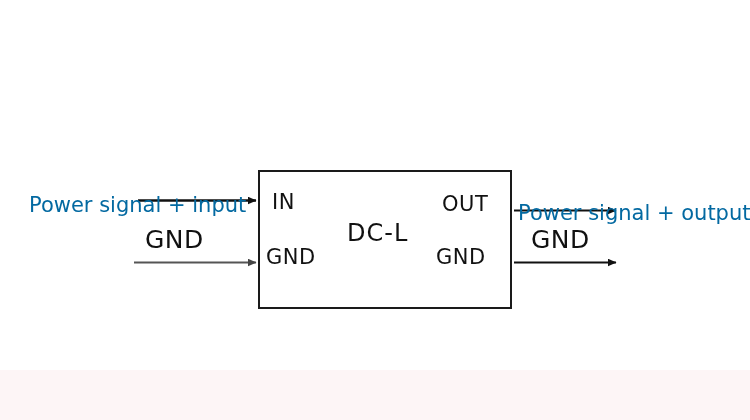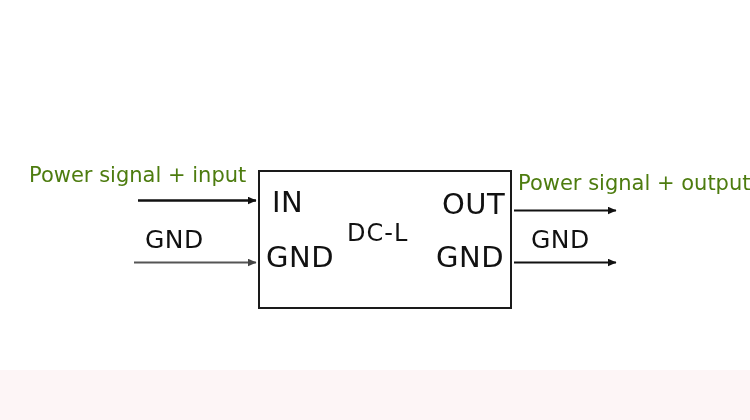--- a/index.html
+++ b/index.html
@@ -32,38 +32,39 @@
     width: 254px;
     height: 139px;
     border: 2px solid #1a1a1a;
     background: #ffffff;
     box-sizing: border-box;
   }
   .pin-label {
     position: absolute;
     color: #111111;
     font-family: "DejaVu Sans", sans-serif;
-    font-size: 29px;
+    font-size: 21px;
     line-height: 28px;
     letter-spacing: 0.5px;
     white-space: nowrap;
   }
   #pin-in       { left: 272px; top: 188px; }
   #pin-gnd-left { left: 266px; top: 243px; }
   #pin-out      { left: 442px; top: 190px; }
   #pin-gnd-right{ left: 436px; top: 243px; }
   #part-number  { left: 347px; top: 219px; font-size: 24px; letter-spacing: 1px; }
 
   .signal-text {
     position: absolute;
-    color: #4d7c0f;
+    color: #0369a1;
     font-family: "DejaVu Sans", sans-serif;
     font-size: 21px;
     line-height: 26px;
     white-space: nowrap;
+    margin-top: 30px;
   }
   #label-input-signal  { left: 29px;  top: 162px; }
   #label-output-signal { left: 518px; top: 170px; }
 
   .gnd-wire-label {
     position: absolute;
     color: #111111;
     font-family: "DejaVu Sans", sans-serif;
     font-size: 25px;
     line-height: 28px;

